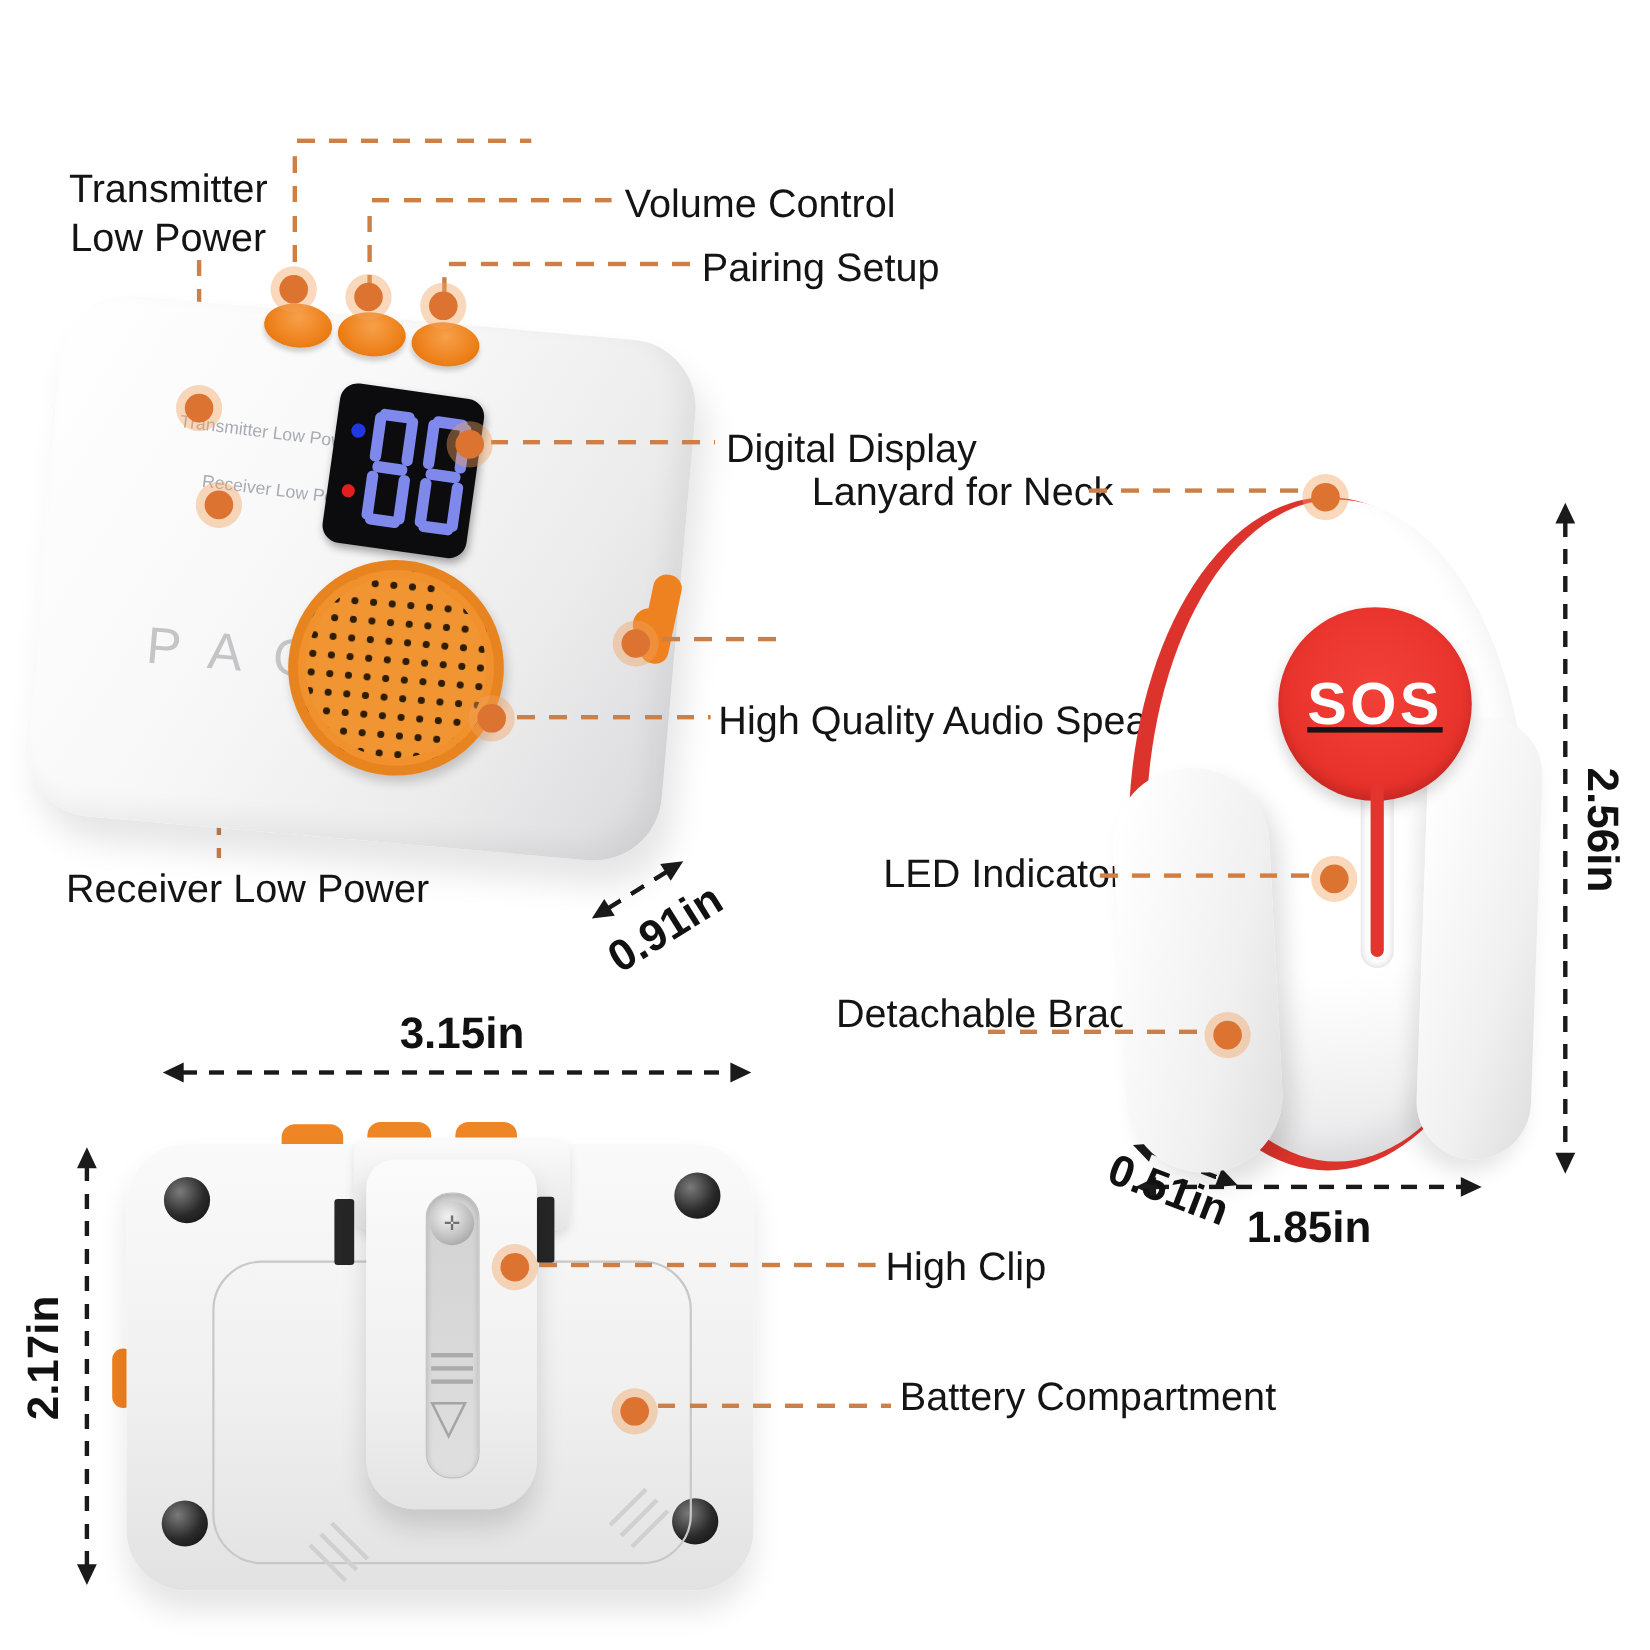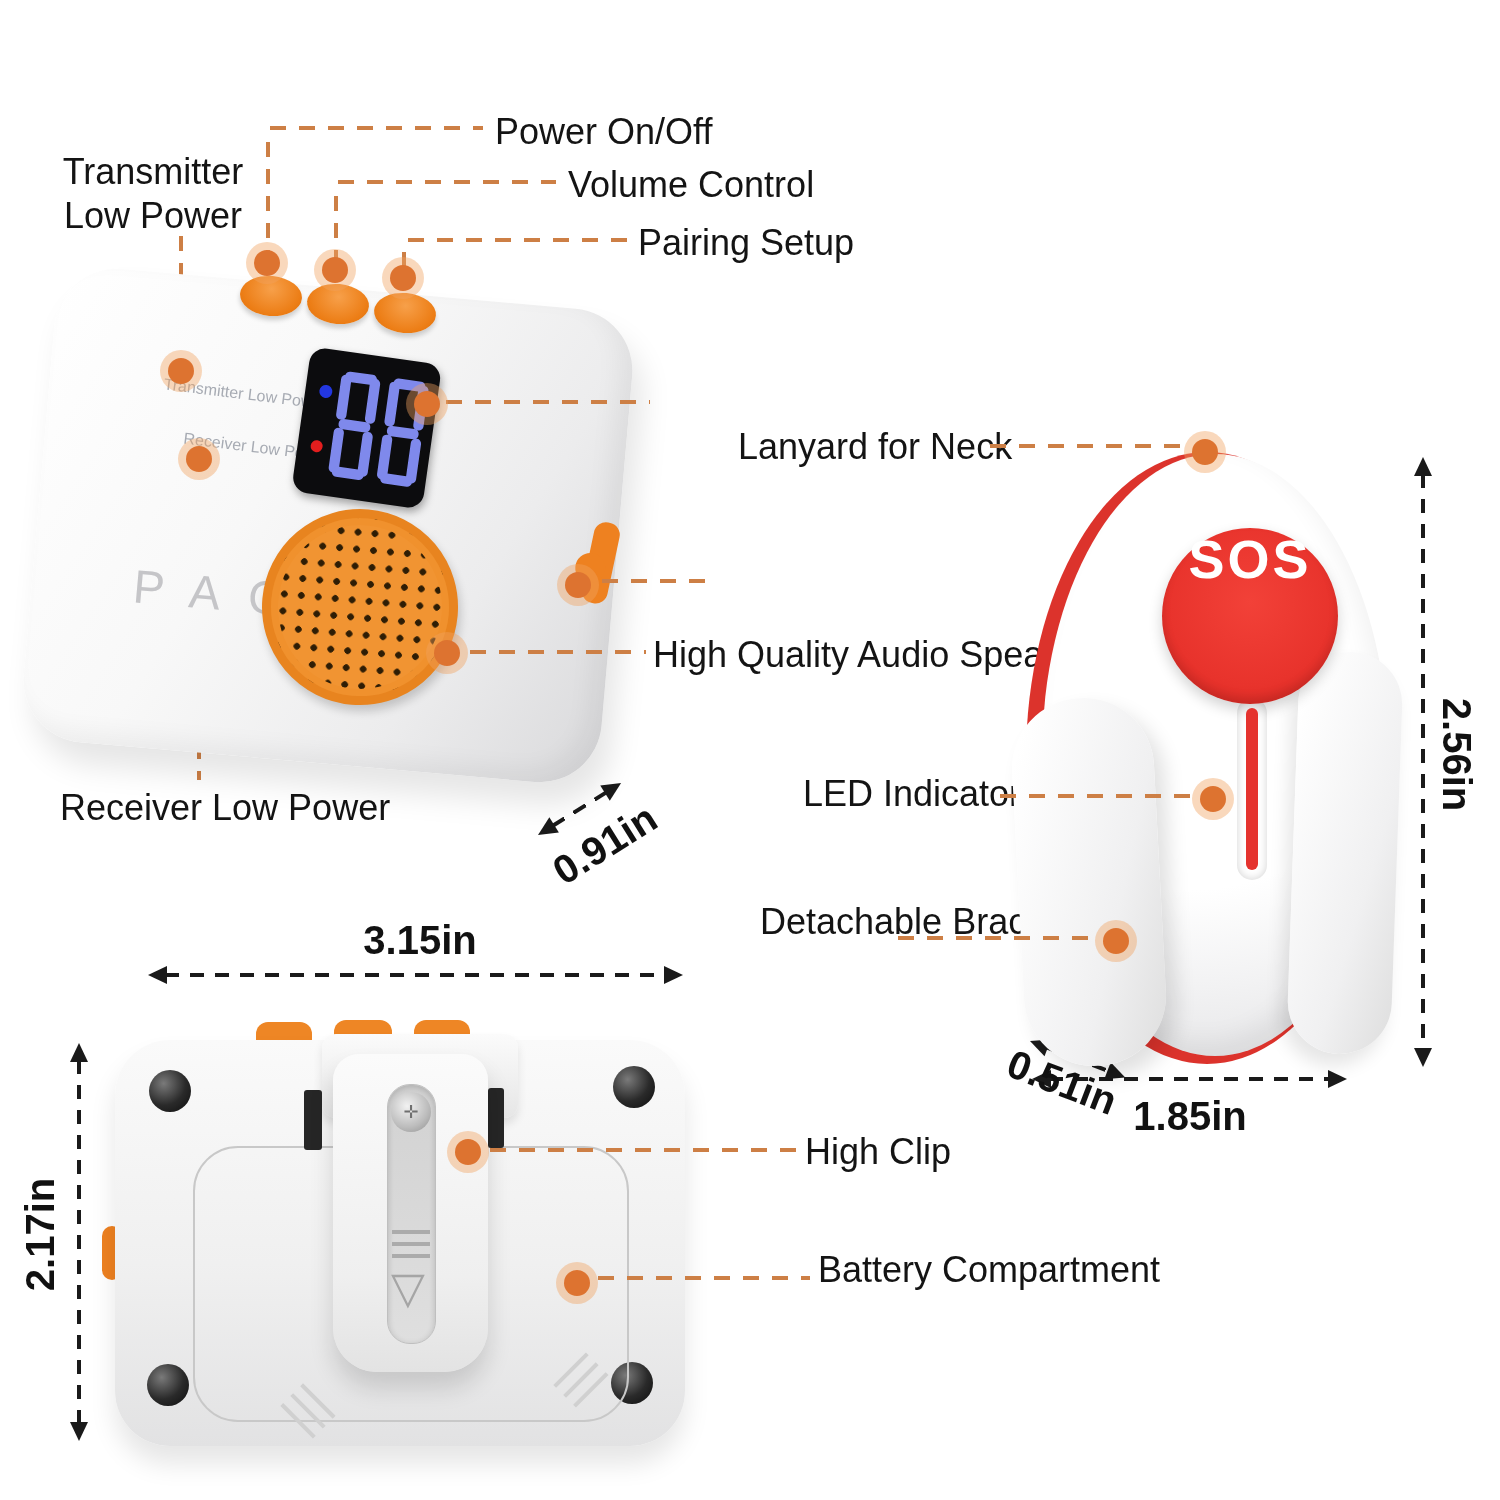--- a/index.html
+++ b/index.html
@@ -58,24 +58,24 @@
   .sos-rim{position:absolute;left:1026px;top:452px;width:362px;height:612px;border-radius:50%;
            background:#dc332c;z-index:1;}
   .sos-bodyw{position:absolute;left:1042px;top:454px;width:346px;height:602px;border-radius:50%;
            background:radial-gradient(circle at 42% 34%,#ffffff 52%,#f2f2f3 74%,#e1e1e3 100%);
            z-index:2;box-shadow:inset -10px -14px 26px rgba(0,0,0,.06);}
   .wing{position:absolute;z-index:3;background:linear-gradient(105deg,#ffffff 8%,#f0f0f1 65%,#dedede 100%);}
   .wing.left{left:1018px;top:698px;width:142px;height:368px;border-radius:70px;
              transform:rotate(-3deg);box-shadow:10px 12px 20px rgba(0,0,0,.12);}
   .wing.right{left:1293px;top:652px;width:104px;height:402px;border-radius:52px;
              transform:rotate(2deg);box-shadow:-6px 12px 18px rgba(0,0,0,.10);}
-  .sos-btn{position:absolute;left:1162px;top:528px;width:176px;height:176px;border-radius:50%;
+  .sos-btn{position:absolute;left:1162px;top:552px;width:176px;height:176px;border-radius:50%;
            background:radial-gradient(circle at 50% 42%,#f24138 0%,#e8332c 62%,#d6241f 100%);
-           z-index:4;display:flex;align-items:flex-start;justify-content:center;
-           box-shadow:0 6px 14px rgba(0,0,0,.18), inset 0 -6px 10px rgba(0,0,0,.12);}
+           z-index:4;display:flex;align-items:center;justify-content:center;
+           box-shadow:0 6px 14px rgba(0,0,0,.18), inset 0 -6px 10px rgba(0,0,0,.12);text-decoration:underline;}
   .sos-btn span{font-size:54px;font-weight:700;color:#ffffff;letter-spacing:3px;}
   .led-groove{position:absolute;left:1237px;top:698px;width:30px;height:182px;border-radius:15px;
            background:#ffffff;z-index:4;box-shadow:inset 0 0 8px rgba(0,0,0,.18);}
   .led-bar{position:absolute;left:1246px;top:708px;width:12px;height:162px;border-radius:6px;
            background:#e5332e;z-index:5;}
 
   
   .back-body{position:absolute;left:115px;top:1040px;width:570px;height:406px;border-radius:55px;
       background:linear-gradient(180deg,#fafafa 0%,#f0f0f0 55%,#e2e2e3 100%);
       box-shadow:0 18px 26px rgba(0,0,0,.10);z-index:2;}
@@ -103,21 +103,20 @@
   .ridges div{border-top:4px solid #d0d0d0;margin-bottom:10px;width:46px;}
   .side-btn{position:absolute;left:102px;top:1226px;width:20px;height:54px;border-radius:10px;
       background:#ee8120;z-index:1;}
   .sliver{position:absolute;height:30px;border-radius:12px;background:#ee8625;z-index:1;}
 </style>
 </head>
 <body>
 
 <div class="canvas">
 
-  <div class="lbl" style="left:495px;top:110px;">Power On/Off</div>
   <div class="lbl wrap" style="left:28px;top:150px;width:250px;white-space:normal;">Transmitter Low Power</div>
   <div class="lbl" style="left:638px;top:221px;">Pairing Setup</div>
   <div class="lbl" style="left:568px;top:163px;">Volume Control</div>
 
   <div class="dash-v" style="left:266px;top:142px;height:110px;"></div>
   <div class="dash-h" style="left:270px;top:126px;width:213px;"></div>
   <div class="dash-v" style="left:334px;top:196px;height:64px;"></div>
   <div class="dash-h" style="left:338px;top:180px;width:218px;"></div>
   <div class="dash-v" style="left:402px;top:252px;height:18px;"></div>
   <div class="dash-h" style="left:408px;top:238px;width:220px;"></div>
@@ -169,20 +168,21 @@
   <div class="dot" style="left:254px;top:250px;z-index:6;"></div>
   <div class="dot" style="left:322px;top:257px;z-index:6;"></div>
   <div class="dot" style="left:390px;top:265px;z-index:6;"></div>
   <div class="dot" style="left:168px;top:358px;z-index:6;"></div>
   <div class="dot" style="left:186px;top:446px;z-index:6;"></div>
   <div class="dot" style="left:414px;top:391px;z-index:6;"></div>
   <div class="dot" style="left:565px;top:572px;z-index:6;"></div>
   <div class="dot" style="left:434px;top:640px;z-index:6;"></div>
 
   <div class="dash-h" style="left:446px;top:400px;width:204px;z-index:5;"></div>
+  <div class="lbl" style="left:660px;top:386px;">Digital Display</div>
 
   <div class="lbl" style="left:738px;top:425px;">Lanyard for Neck</div>
   <div class="dash-h" style="left:990px;top:444px;width:200px;z-index:5;"></div>
 
   <div class="dash-h" style="left:602px;top:579px;width:106px;z-index:5;"></div>
 
   <div class="dash-h" style="left:470px;top:650px;width:176px;z-index:5;"></div>
   <div class="lbl" style="left:653px;top:633px;">High Quality Audio Speak</div>
 
   <div class="lbl" style="left:60px;top:786px;">Receiver Low Power</div>

